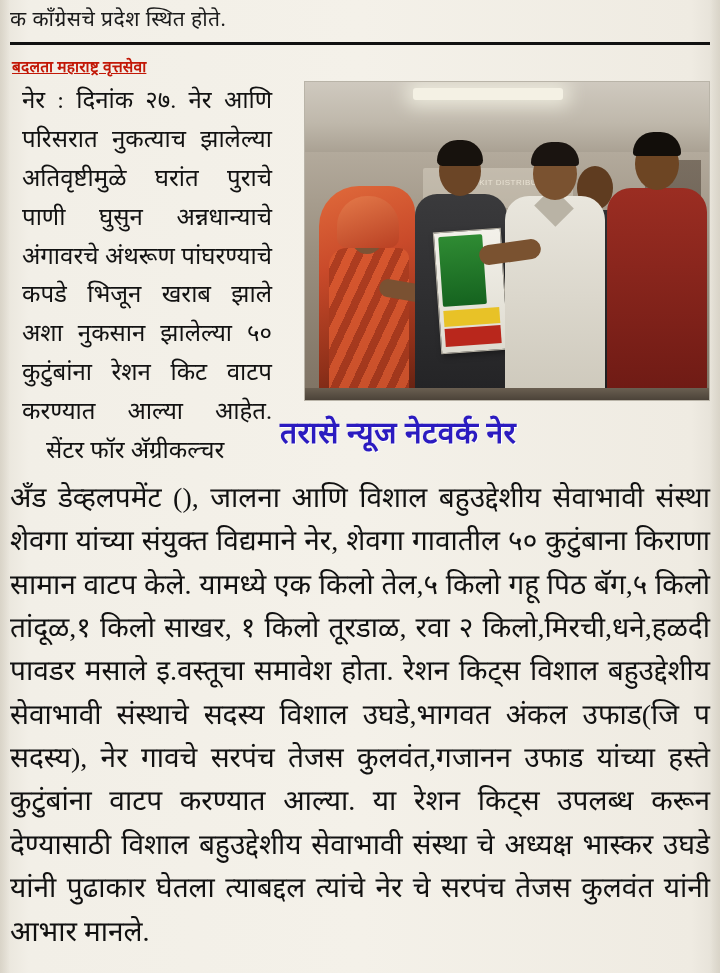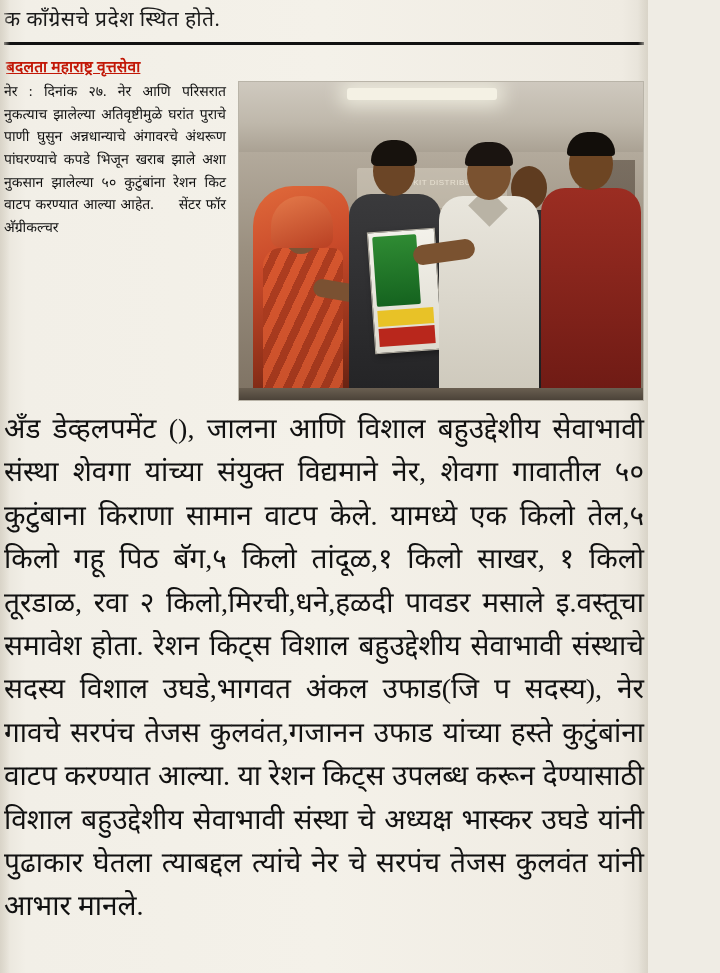--- a/index.html
+++ b/index.html
@@ -8,25 +8,25 @@
   }
   body {
     width: 720px;
     height: 973px;
     background: #efece4;
     font-family: "Liberation Serif", serif;
     overflow: hidden;
   }
   .page {
     position: relative;
-    width: 648px;
+    width: 720px;
     height: 973px;
     background: linear-gradient(90deg, #e8e4da 0%, #f2efe7 4%, #f4f1e9 50%, #efebe2 96%, #e4e0d6 100%);
     box-sizing: border-box;
-    padding: 0 4px;
+    padding: 0 10px;
   }
   .top-strip {
     padding-top: 4px;
     font-size: 21px;
     color: #1b1b1b;
     letter-spacing: 0.5px;
     white-space: nowrap;
     overflow: hidden;
   }
   .rule {
@@ -223,24 +223,25 @@
     top: 330px;
     font-size: 30px;
     font-weight: bold;
     color: #2b1bc0;
     text-shadow: 1px 1px 0 #ffffff;
     letter-spacing: 0.5px;
     white-space: nowrap;
   }
   .lead {
     width: 250px;
-    font-size: 14px;
+    font-size: 24px;
     line-height: 1.62;
     text-align: justify;
     color: #121212;
+    margin-left: 12px;
   }
   .rest {
     clear: both;
     margin-top: 6px;
     font-size: 28px;
     line-height: 1.55;
     text-align: justify;
     color: #111;
   }
   .left-edge {
@@ -319,16 +320,17 @@
       </div>
 
       <div class="ph-floor"></div>
     </div>
 
     <div class="lead">
       <span>नेर : दिनांक २७.  नेर आणि परिसरात नुकत्याच झालेल्या अतिवृष्टीमुळे घरांत पुराचे पाणी घुसुन अन्नधान्याचे अंगावरचे अंथरूण पांघरण्याचे कपडे भिजून खराब झाले अशा नुकसान झालेल्या ५० कुटुंबांना रेशन किट वाटप करण्यात आल्या आहेत.</span>
       &nbsp;&nbsp;&nbsp;&nbsp;<span>सेंटर फॉर अ‍ॅग्रीकल्चर</span>
     </div>
 
+    <div class="watermark">तरासे न्यूज नेटवर्क नेर</div>
 
     <div class="rest">अँड डेव्हलपमेंट (), जालना आणि विशाल बहुउद्देशीय सेवाभावी संस्था शेवगा यांच्या संयुक्त विद्यमाने नेर, शेवगा गावातील ५० कुटुंबाना किराणा सामान वाटप केले. यामध्ये एक किलो तेल,५ किलो गहू पिठ बॅग,५ किलो तांदूळ,१ किलो साखर, १ किलो तूरडाळ, रवा २ किलो,मिरची,धने,हळदी पावडर मसाले इ.वस्तूचा समावेश होता. रेशन किट्स विशाल बहुउद्देशीय सेवाभावी संस्थाचे सदस्य विशाल उघडे,भागवत अंकल उफाड(जि प सदस्य), नेर गावचे सरपंच तेजस कुलवंत,गजानन उफाड यांच्या हस्ते कुटुंबांना वाटप करण्यात आल्या. या रेशन किट्स उपलब्ध करून देण्यासाठी विशाल बहुउद्देशीय सेवाभावी संस्था चे अध्यक्ष भास्कर उघडे यांनी पुढाकार घेतला त्याबद्दल त्यांचे नेर चे सरपंच तेजस कुलवंत यांनी आभार मानले.</div>
   </div>
 </div>
 
 </body></html>

